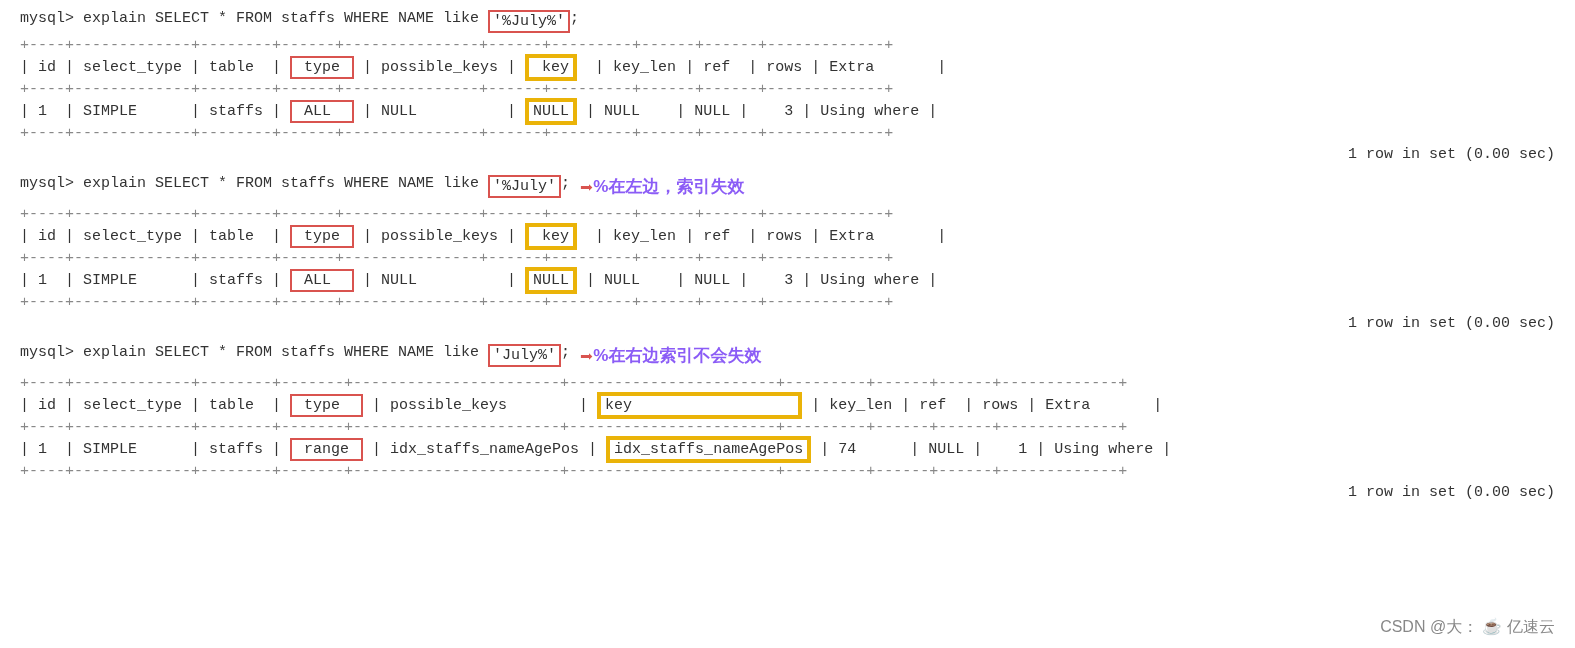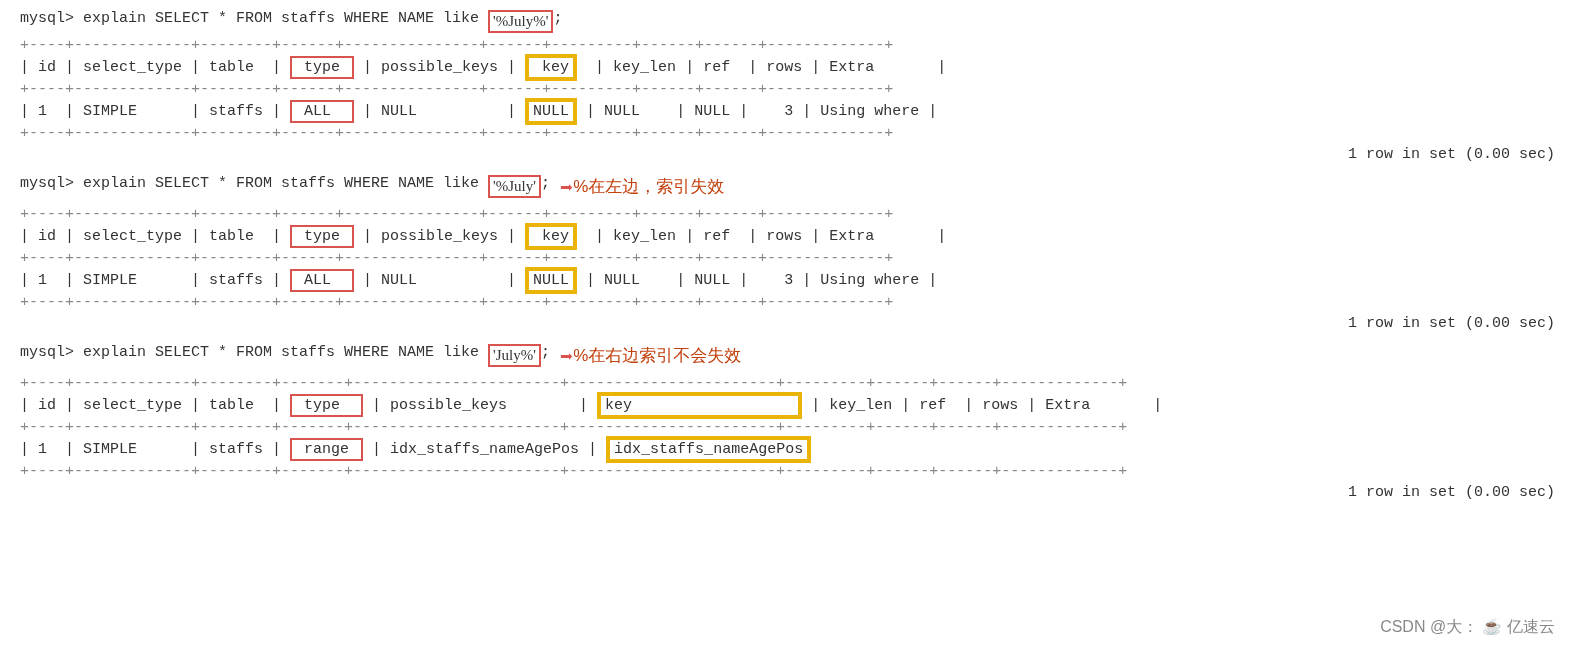--- a/index.html
+++ b/index.html
@@ -19,35 +19,35 @@
 
     .sql-text {
       white-space: pre;
     }
 
     .highlight-box {
       border: 2px solid #d9534f;
       padding: 1px 3px;
       color: #333;
       background: transparent;
-      font-family: Liberation Serif, serif;
+      font-family: Liberation Mono, monospace;
       font-size: 15px;
     }
 
     .arrow {
       color: #d9534f;
       font-size: 22px;
       margin-left: 10px;
     }
 
     .annotation-text {
-      color: #c2410c;
+      color: #8b5cf6;
       font-size: 17px;
       font-family: 'Microsoft YaHei', '微软雅黑', sans-serif;
-      font-weight: normal;
+      font-weight: bold;
     }
 
     .table-separator {
       font-family: 'Courier New', Courier, monospace;
       font-size: 15px;
       color: #888;
       letter-spacing: 0;
       white-space: pre;
     }
 
@@ -196,20 +196,21 @@
       <span> | possible_keys        | </span>
       <span class="key-cell">key                  </span>
       <span> | key_len | ref  | rows | Extra       |</span>
     </div>
     <div class="table-separator">+----+-------------+--------+-------+-----------------------+-----------------------+---------+------+------+-------------+</div>
     <div class="db-row">
       <span>| 1  | SIMPLE      | staffs | </span>
       <span class="type-cell">range</span>
       <span> | idx_staffs_nameAgePos | </span>
       <span class="key-cell">idx_staffs_nameAgePos</span>
+      <span> | 74      | NULL |    1 | Using where |</span>
     </div>
     <div class="table-separator">+----+-------------+--------+-------+-----------------------+-----------------------+---------+------+------+-------------+</div>
   </div>
   <div class="row-count">1 row in set (0.00 sec)</div>
 </div>
 
 <div class="footer">
   <span>CSDN @大：</span>
   <span class="footer-icon">☕</span>
   <span>亿速云</span>

